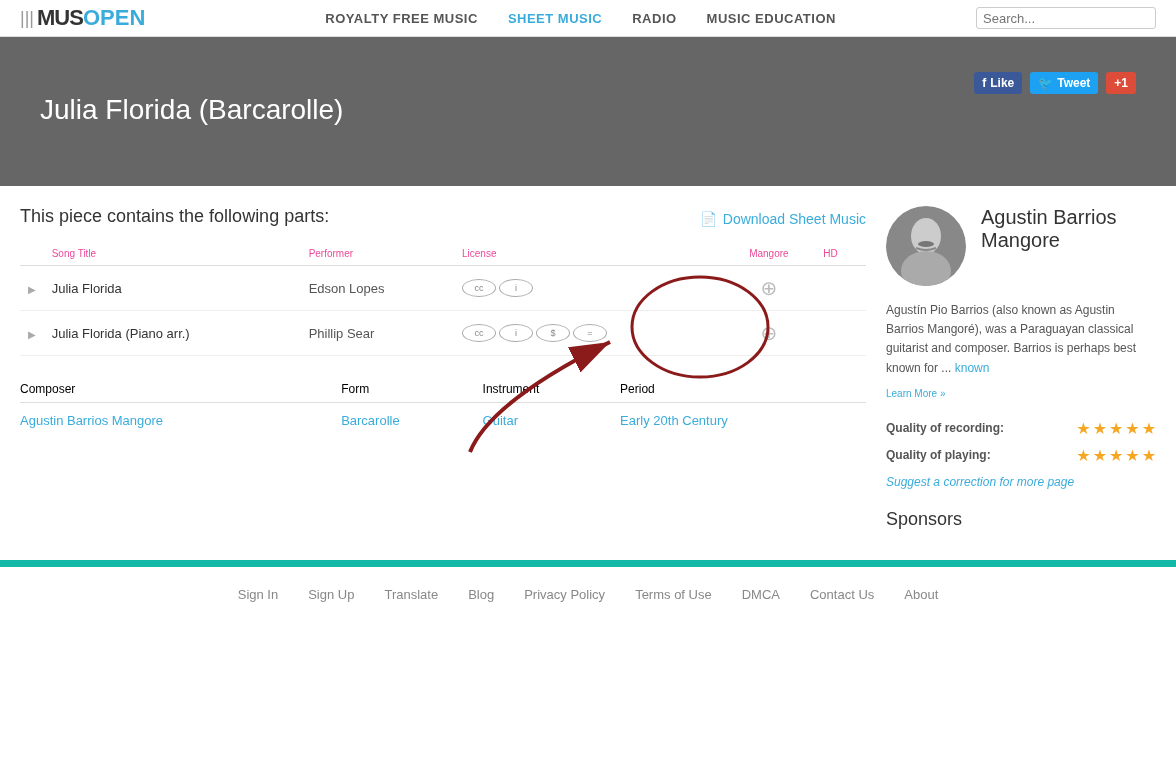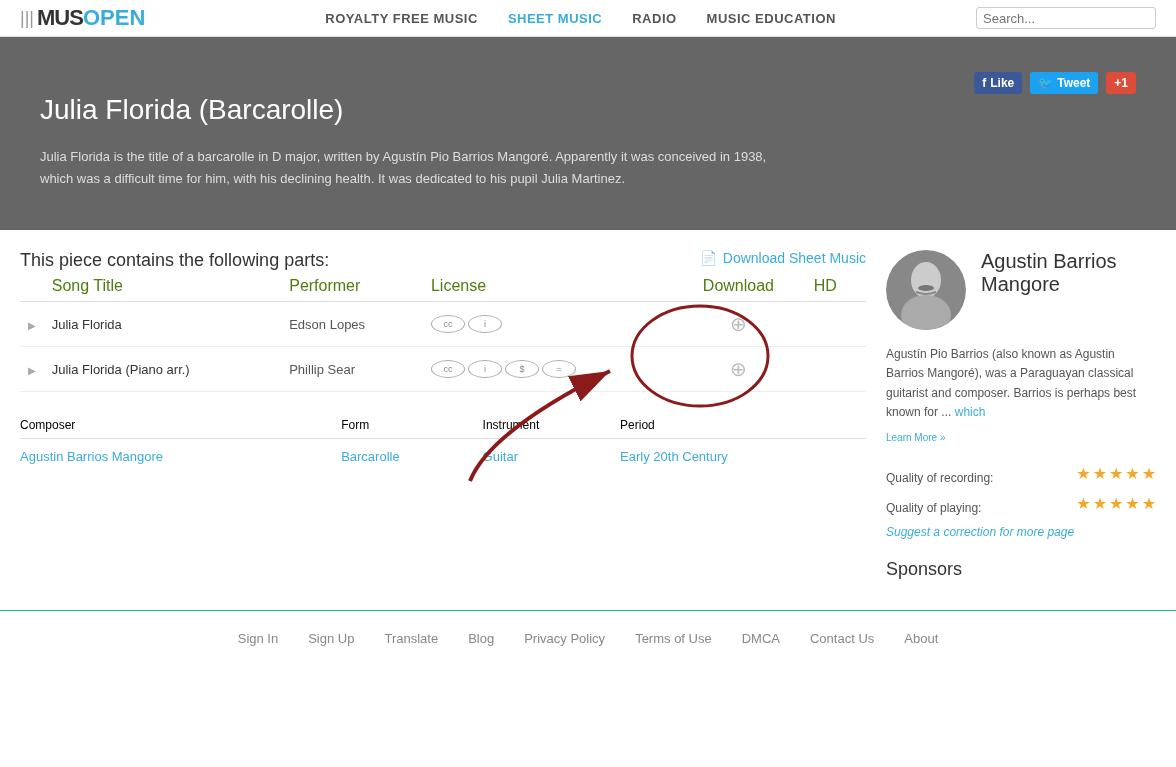--- a/index.html
+++ b/index.html
@@ -30,28 +30,28 @@
     .gp-btn { background: #dd4b39; color: #fff; }
     .hero h1 { font-size: 28px; font-weight: normal; color: #fff; margin-bottom: 20px; clear: both; }
     .hero p { font-size: 13px; line-height: 1.7; color: #ddd; max-width: 750px; }
 
     
     .main { display: flex; padding: 20px 20px; gap: 20px; }
     .content { flex: 1; }
     .sidebar { width: 270px; flex-shrink: 0; }
 
     
-    .parts-header { display: flex; align-items: flex-start; justify-content: space-between; }
+    .parts-header { display: flex; align-items: flex-end; justify-content: space-between; margin-bottom: 15px; }
     .parts-title { font-size: 18px; font-weight: normal; color: #333; }
     .download-link { color: #3aacdc; font-size: 14px; text-decoration: none; display: flex; align-items: center; gap: 5px; }
 
     
     .music-table { width: 100%; border-collapse: collapse; }
     .music-table thead tr { border-bottom: 1px solid #ddd; }
-    .music-table th { font-size: 16px; color: #4d7c0f; font-weight: normal; padding: 6px 8px; text-align: left; }
+    .music-table th { font-size: 10px; color: #ec4899; font-weight: normal; padding: 6px 8px; text-align: left; }
     .music-table tbody tr { border-bottom: 1px solid #eee; }
     .music-table td { padding: 10px 8px; font-size: 13px; vertical-align: middle; }
     .play-btn { color: #aaa; font-size: 10px; cursor: pointer; }
     .song-title { color: #333; }
     .performer { color: #555; }
     .license-icons { display: flex; gap: 3px; align-items: center; }
     .lic-icon { width: 34px; height: 18px; border: 1px solid #aaa; border-radius: 50%; display: inline-flex; align-items: center; justify-content: center; font-size: 9px; color: #888; }
     .download-btn { color: #bbb; font-size: 20px; cursor: pointer; display: flex; align-items: center; justify-content: center; }
 
     
@@ -71,30 +71,30 @@
       background: #ccc; flex-shrink: 0;
       display: flex; align-items: center; justify-content: center;
     }
     .composer-name { font-size: 20px; font-weight: normal; color: #333; }
     .composer-bio { font-size: 12px; color: #555; line-height: 1.6; margin-bottom: 10px; }
     .composer-bio a { color: #3aacdc; text-decoration: none; }
     .learn-more { color: #3aacdc; font-size: 10px; text-decoration: none; display: block; margin-bottom: 20px; }
 
     
     .rating-row { display: flex; align-items: center; justify-content: space-between; margin-bottom: 8px; }
-    .rating-label { font-size: 12px; font-weight: normal; color: #555; margin-top: 8px; }
+    .rating-label { font-size: 12px; font-weight: bold; color: #555; }
     .stars { display: flex; gap: 2px; }
     .star { color: #f5a623; font-size: 16px; }
 
     .suggest-link { color: #3aacdc; font-size: 12px; text-decoration: none; font-style: italic; display: block; margin: 10px 0 20px; }
 
     .sponsors-title { font-size: 18px; font-weight: normal; color: #333; margin-bottom: 10px; }
 
     
-    .footer { border-top: 1px solid #14b8a6; padding: 20px; display: flex; justify-content: center; gap: 30px; }
+    .footer { border-top: 7px solid #14b8a6; padding: 20px; display: flex; justify-content: center; gap: 30px; }
     .footer a { color: #888; font-size: 13px; text-decoration: none; }
   </style>
 </head>
 <body>
 
 <nav class="navbar">
   <a class="logo" href="#">
     <span class="logo-bars">|||</span>
     <span class="logo-mus">MUS</span>
       <span class="logo-open">OPEN</span>
@@ -119,21 +119,20 @@
     </button>
     <button class="social-btn tw-btn">
       <span>🐦</span>
       <span>Tweet</span>
     </button>
     <button class="social-btn gp-btn">
       <span>+1</span>
     </button>
   </div>
   <h1>Julia Florida (Barcarolle)</h1>
-  <p>Julia Florida is the title of a barcarolle in D major, written by Agustín Pio Barrios Mangoré. Apparently it was conceived in 1938, which was a difficult time for him, with his declining health. It was dedicated to his pupil Julia Martinez.</p>
 </div>
 
 <div class="main">
 
   <div class="content">
     <div class="parts-header">
       <span class="parts-title">This piece contains the following parts:</span>
       <a class="download-link" href="#">
         <span>📄</span>
         <span>Download Sheet Music</span>
@@ -141,21 +140,21 @@
     </div>
 
     <div style="position:relative;">
       <table class="music-table">
         <thead>
           <tr>
             <th style="width:20px;"></th>
             <th>Song Title</th>
             <th>Performer</th>
             <th>License</th>
-            <th style="text-align:center;">Download</th>
+            <th style="text-align:center;">Mangore</th>
             <th>HD</th>
           </tr>
         </thead>
         <tbody>
 
           <tr>
             <td><span class="play-btn">▶</span></td>
             <td class="song-title">Julia Florida</td>
             <td class="performer">Edson Lopes</td>
             <td>
@@ -234,21 +233,21 @@
           <ellipse cx="40" cy="65" rx="25" ry="20" fill="#aaa"></ellipse>
 
           <ellipse cx="40" cy="38" rx="8" ry="3" fill="#777"></ellipse>
           <path d="M 30 42 Q 40 46 50 42" stroke="#888" stroke-width="2" fill="none"></path>
         </svg>
       </div>
       <h2 class="composer-name">Agustin Barrios Mangore</h2>
     </div>
     <p class="composer-bio">
       <span>Agustín Pio Barrios (also known as Agustin Barrios Mangoré), was a Paraguayan classical guitarist and composer. Barrios is perhaps best known for ...</span>
-      <a href="#">which</a>
+      <a href="#">known</a>
     </p>
     <a href="#" class="learn-more">Learn More »</a>
 
     <div class="rating-row">
       <span class="rating-label">Quality of recording:</span>
       <div class="stars">
         <span class="star">★</span>
         <span class="star">★</span>
         <span class="star">★</span>
         <span class="star">★</span>

